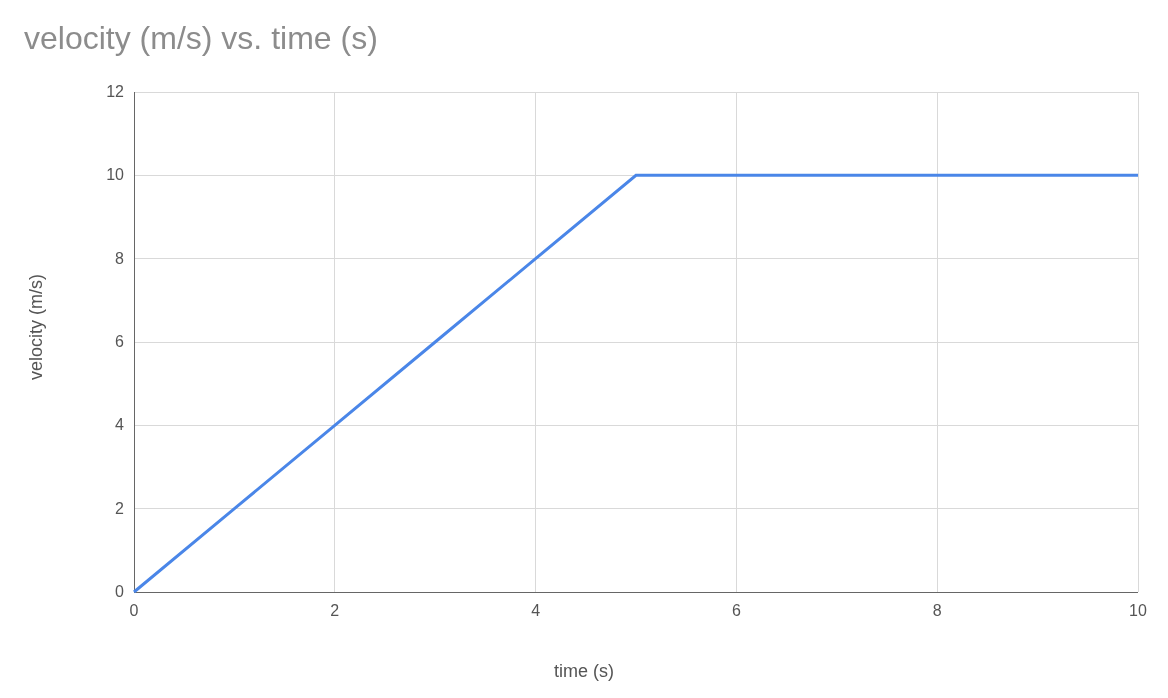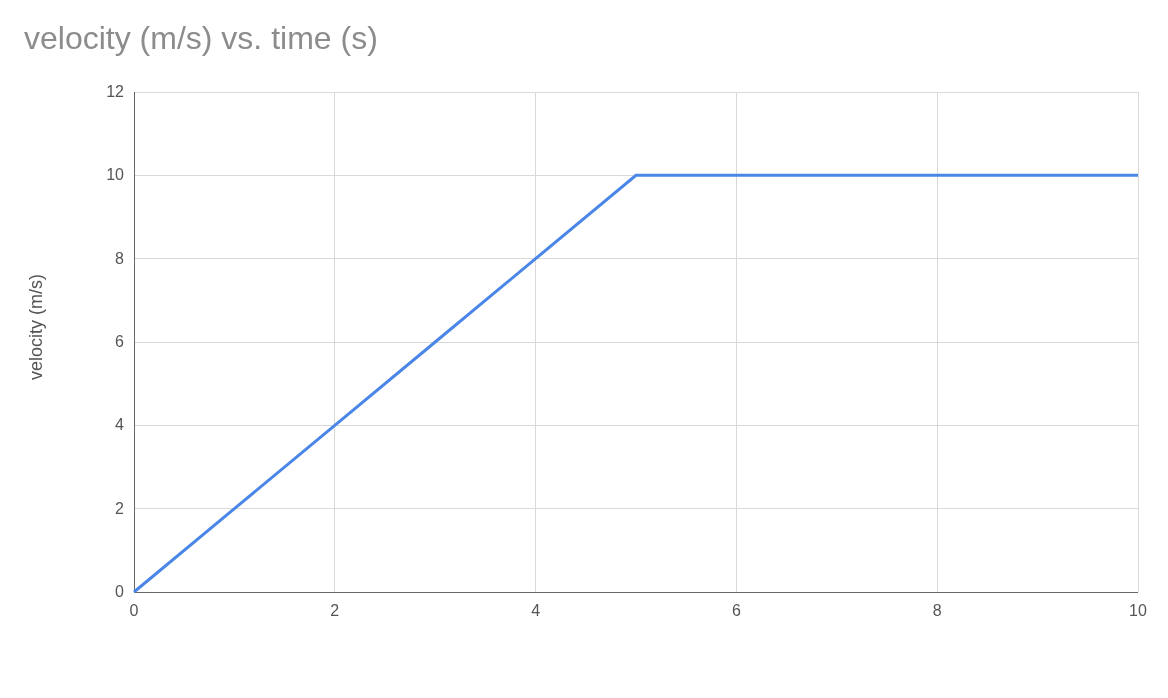--- a/index.html
+++ b/index.html
@@ -52,20 +52,21 @@
   .axis-line { stroke: #666; stroke-width: 1; shape-rendering: crispEdges; }
   .tick text { font-size: 16px; fill: #555; font-family: Arial, Helvetica, sans-serif; }
   .series { fill: none; stroke: #4a86e8; stroke-width: 3; stroke-linejoin: miter; }
 </style>
 </head>
 <body>
 
 <div class="container">
   <div class="title">velocity (m/s) vs. time (s)</div>
   <div class="ylabel">velocity (m/s)</div>
+  <div class="xlabel">time (s)</div>
 
   <div class="plot-wrap">
     <svg id="chart-svg" width="1060" height="560">
         <g class="grid">
           <line x1="244.8" x2="244.8" y1="12" y2="512"></line>
           <line x1="445.6" x2="445.6" y1="12" y2="512"></line>
           <line x1="646.4" x2="646.4" y1="12" y2="512"></line>
           <line x1="847.2" x2="847.2" y1="12" y2="512"></line>
           <line x1="1048" x2="1048" y1="12" y2="512"></line>
           <line x1="44" x2="1048" y1="428.6666666666667" y2="428.6666666666667"></line>

